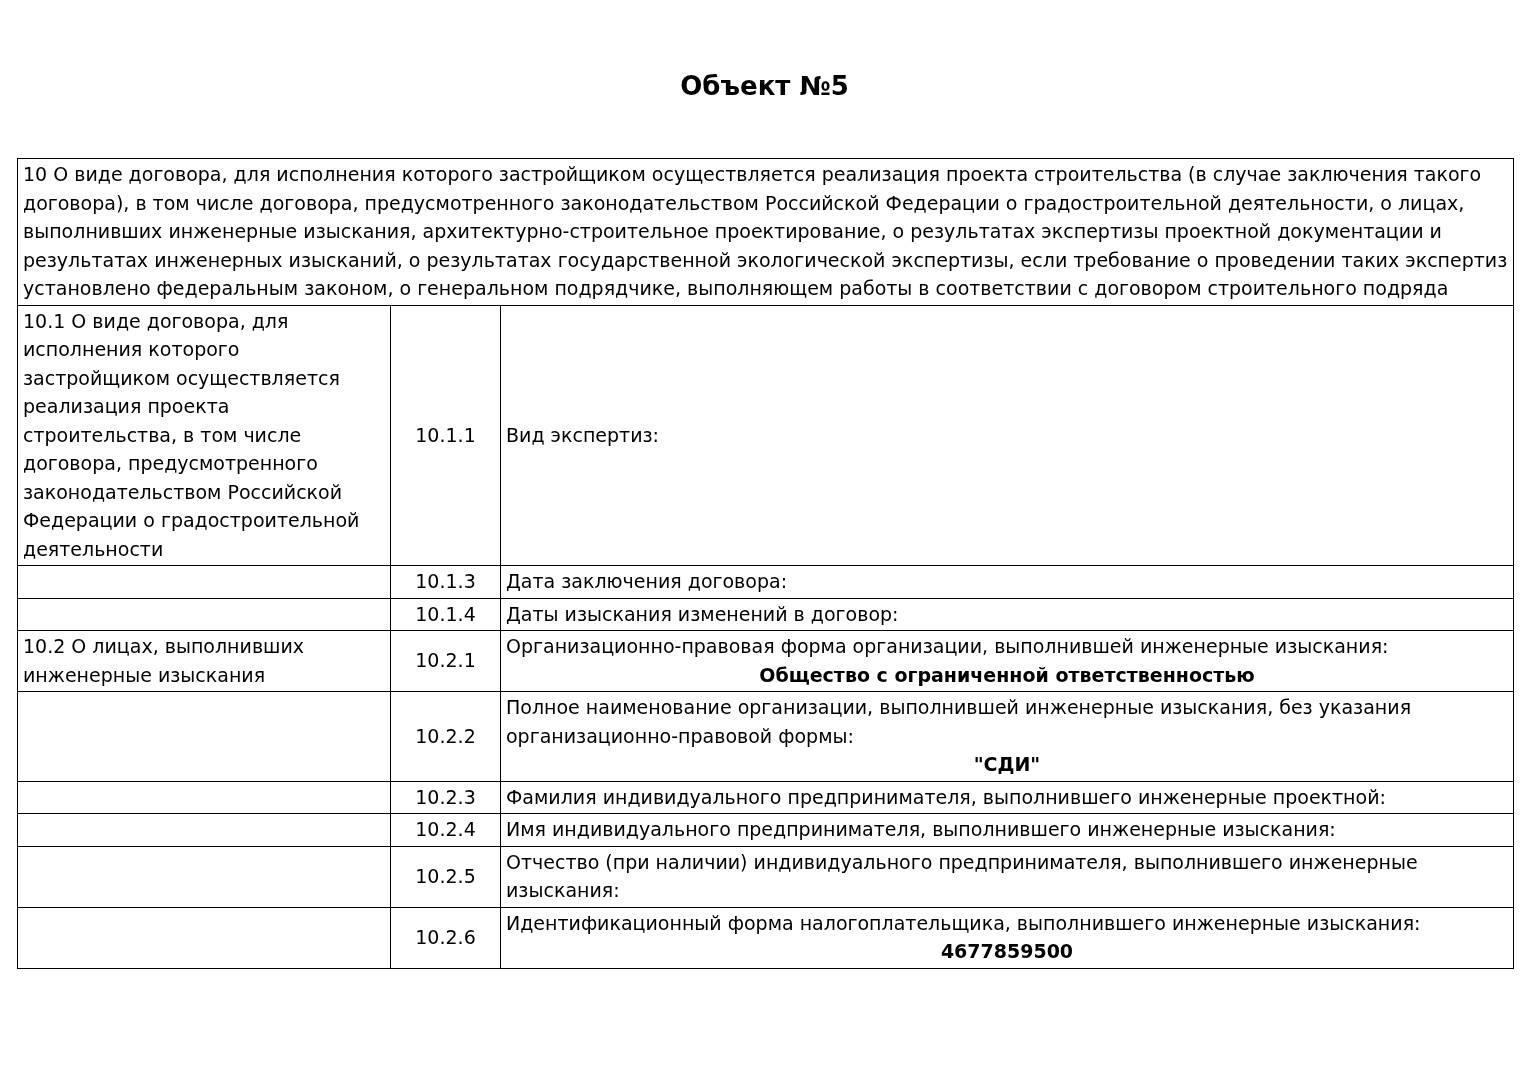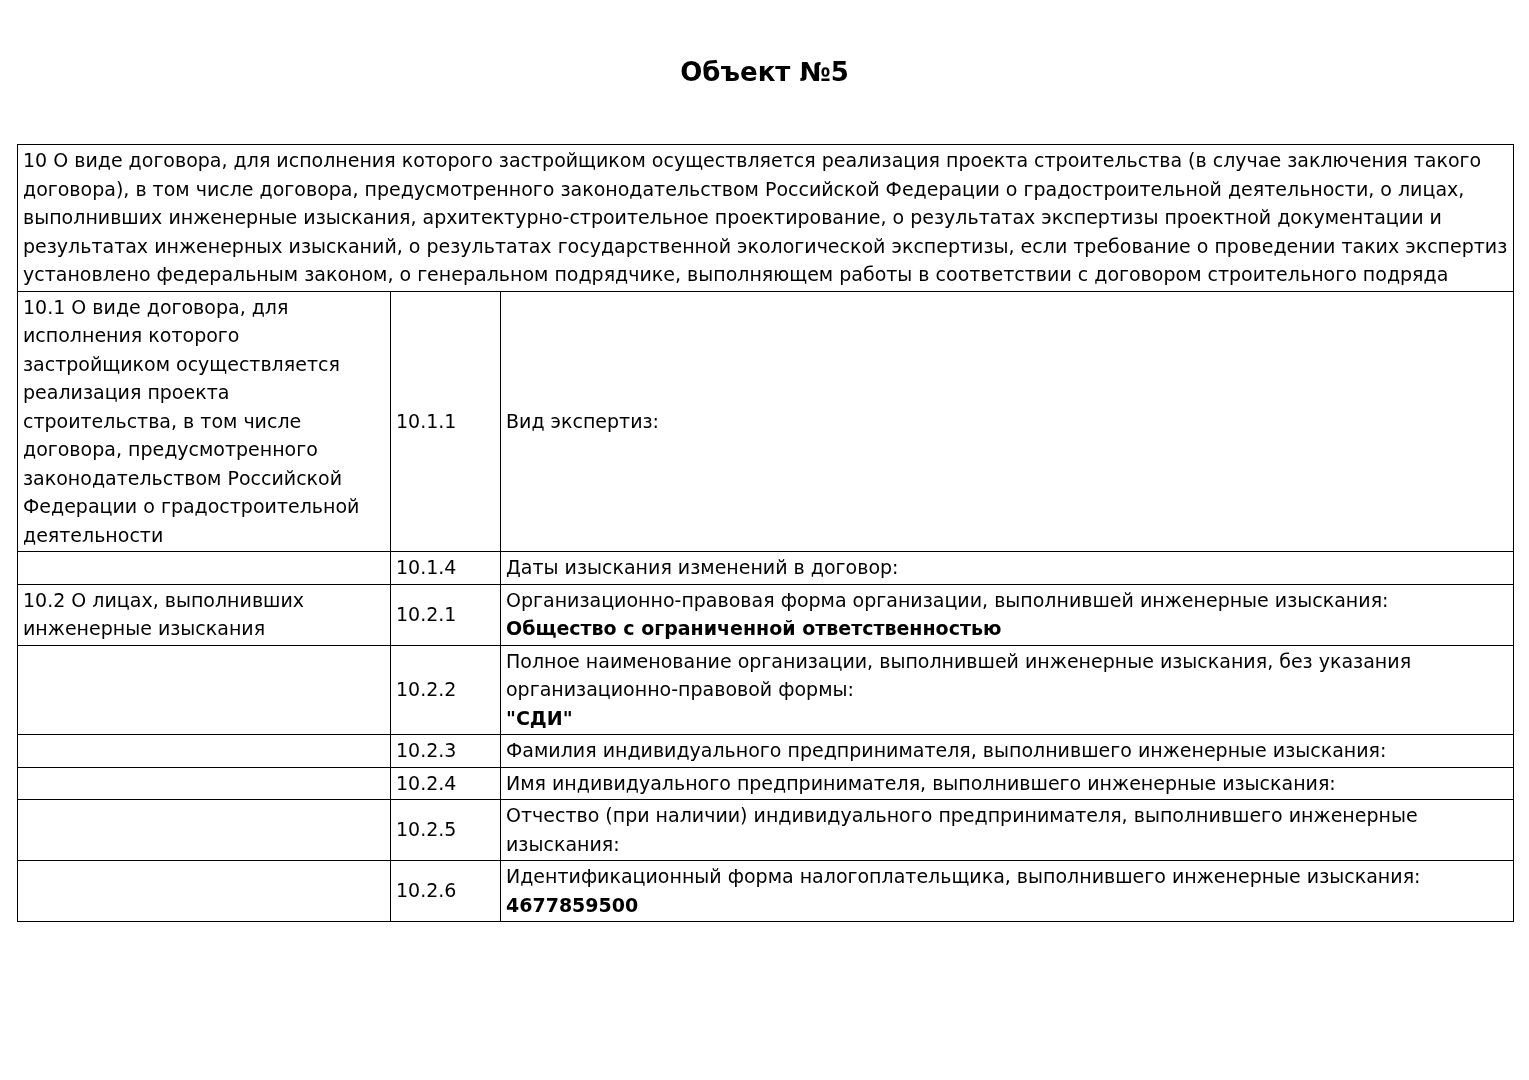--- a/index.html
+++ b/index.html
@@ -7,21 +7,21 @@
     background: #ffffff;
     color: #000000;
     font-family: "DejaVu Sans", "Liberation Sans", sans-serif;
   }
   body {
     width: 1529px;
     height: 1080px;
     overflow: hidden;
   }
   .page {
-    padding-top: 56px;
+    padding-top: 70px;
   }
   .page-title {
     text-align: center;
     font-weight: bold;
     font-size: 26px;
     line-height: 32px;
   }
   table.decl {
     border-collapse: collapse;
     table-layout: fixed;
@@ -37,26 +37,28 @@
     word-wrap: break-word;
   }
   td.c-header {
     vertical-align: top;
   }
   td.c-group {
     vertical-align: top;
   }
   td.c-num {
     vertical-align: middle;
+    text-align: center;
   }
   td.c-val {
     vertical-align: middle;
   }
   .field-value {
     font-weight: bold;
+    text-align: center;
   }
 </style>
 </head>
 <body>
 
 <div class="page">
 
   <div class="page-title">Объект №5</div>
 
   <table class="decl">
@@ -74,20 +76,28 @@
       <tr>
         <td class="c-group">10.1 О виде договора, для исполнения которого застройщиком осуществляется реализация проекта строительства, в том числе договора, предусмотренного законодательством Российской Федерации о градостроительной деятельности</td>
         <td class="c-num">10.1.1</td>
         <td class="c-val">
           <div class="field-label">Вид экспертиз:</div>
           <div class="field-value"></div>
         </td>
       </tr>
 
 
+      <tr>
+        <td class="c-group"></td>
+        <td class="c-num">10.1.3</td>
+        <td class="c-val">
+          <div class="field-label">Дата заключения договора:</div>
+          <div class="field-value"></div>
+        </td>
+      </tr>
 
       <tr>
         <td class="c-group"></td>
         <td class="c-num">10.1.4</td>
         <td class="c-val">
           <div class="field-label">Даты изыскания изменений в договор:</div>
           <div class="field-value"></div>
         </td>
       </tr>
 
@@ -106,21 +116,21 @@
         <td class="c-val">
           <div class="field-label">Полное наименование организации, выполнившей инженерные изыскания, без указания организационно-правовой формы:</div>
           <div class="field-value">"СДИ"</div>
         </td>
       </tr>
 
       <tr>
         <td class="c-group"></td>
         <td class="c-num">10.2.3</td>
         <td class="c-val">
-          <div class="field-label">Фамилия индивидуального предпринимателя, выполнившего инженерные изыскания:</div>
+          <div class="field-label">Фамилия индивидуального предпринимателя, выполнившего инженерные проектной:</div>
           <div class="field-value"></div>
         </td>
       </tr>
 
       <tr>
         <td class="c-group"></td>
         <td class="c-num">10.2.4</td>
         <td class="c-val">
           <div class="field-label">Имя индивидуального предпринимателя, выполнившего инженерные изыскания:</div>
           <div class="field-value"></div>

